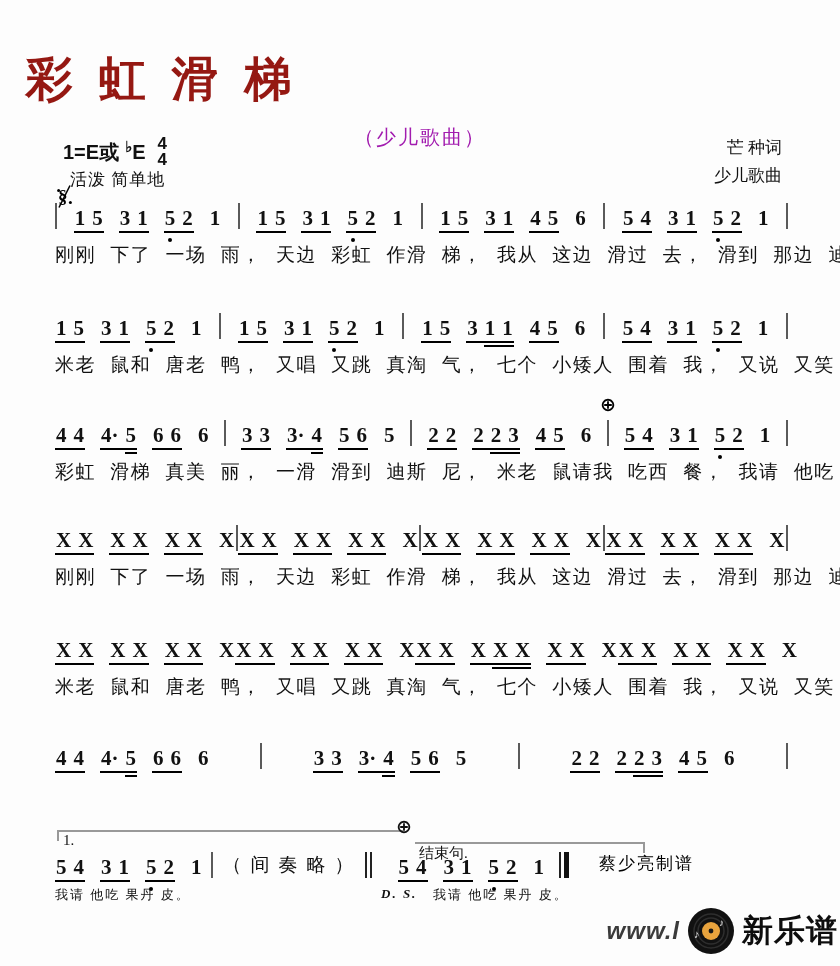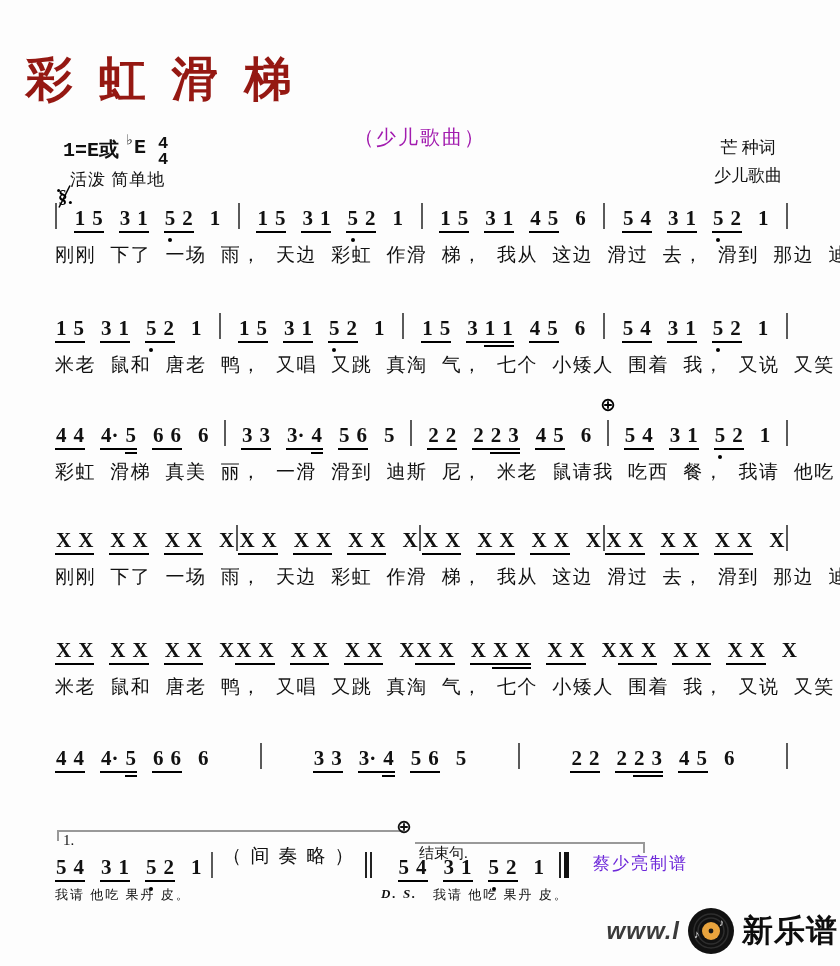--- a/index.html
+++ b/index.html
@@ -6,26 +6,26 @@
   body{width:840px;height:966px;background:#fdfdfd;position:relative;overflow:hidden;
        font-family:"Liberation Serif","DejaVu Serif",serif;color:#111;}
   .sheet{position:absolute;inset:0;}
 
   
   .title{position:absolute;top:48px;left:0;width:100%;
          font-family:"Liberation Sans","DejaVu Sans",sans-serif;font-weight:900;
          font-size:47px;letter-spacing:0.55em;text-indent:0.55em;color:#951812;}
   .subtitle{position:absolute;top:124px;left:0;width:100%;text-align:center;
             font-size:20px;letter-spacing:2px;color:#a21caf;}
-  .keysig{position:absolute;left:63px;top:136px;font-family:Liberation Mono, monospace;
-          font-weight:bold;font-size:20px;display:flex;}
+  .keysig{position:absolute;left:63px;top:136px;font-family:Liberation Sans, sans-serif;
+          font-weight:bold;font-size:20px;display:flex;align-items:center;}
   .keysig .flat{font-size:15px;vertical-align:top;position:relative;top:-5px;margin-left:6px;}
   .timesig{display:inline-flex;flex-direction:column;align-items:center;margin-left:12px;
            font-size:17px;line-height:0.95;font-weight:bold;}
-  .credits{position:absolute;right:58px;top:134px;font-size:17px;line-height:28px;text-align:center;}
+  .credits{position:absolute;right:58px;top:134px;font-size:17px;line-height:28px;text-align:right;}
   .tempo{position:absolute;left:70px;top:168px;font-size:17px;letter-spacing:1px;}
   .segno{position:absolute;left:56px;top:184px;}
 
   
   .line{position:absolute;left:55px;right:52px;}
   .notes-row{display:flex;justify-content:space-between;align-items:flex-end;height:30px;}
   .measure{display:inline-flex;gap:15px;align-items:flex-end;}
   .note{font-weight:bold;font-size:21px;line-height:1;font-family:"Liberation Serif",serif;}
   .grp{position:relative;display:inline-flex;gap:7px;align-items:flex-end;padding:0 1px;}
   .grp.u1::after{content:"";position:absolute;left:0;right:0;bottom:-4px;height:2px;background:#000;}
@@ -44,28 +44,28 @@
   .ending{height:110px;}
   .volta-bracket{position:absolute;top:0;left:2px;width:344px;height:9px;
                  border-top:2px solid #999;border-left:2px solid #999;}
   .end-bracket{position:absolute;top:12px;left:360px;width:228px;height:9px;
                border-top:2px solid #999;border-right:2px solid #999;}
   .bracket-label{position:absolute;top:0;left:4px;font-size:15px;white-space:nowrap;}
   .coda-top{position:absolute;top:-15px;left:341px;font-size:19px;font-weight:bold;
             font-family:"DejaVu Sans",sans-serif;}
   .ending-notes{position:absolute;top:18px;left:0;right:0;display:flex;align-items:flex-end;height:30px;}
   .ending-notes .bar{margin:0 8px;}
-  .interlude{font-size:19px;letter-spacing:9px;margin:9px 2px;white-space:nowrap;}
+  .interlude{font-size:19px;letter-spacing:9px;margin:0 2px;white-space:nowrap;}
   .dbar,.finalbar{display:inline-flex;gap:3px;align-items:flex-end;}
   .dbar .b,.finalbar .b{width:2px;height:26px;background:#222;display:inline-block;}
   .finalbar .thick{width:5px;height:26px;background:#111;display:inline-block;}
   .seg2{margin-left:26px;}
   .finalbar{margin-left:14px;}
-  .maker-credit{margin-left:24px;align-self:center;font-size:17px;letter-spacing:2px;
-                color:#6d28d9;white-space:nowrap;}
+  .maker-credit{margin-left:30px;align-self:center;font-size:17px;letter-spacing:2px;
+                color:#000000;white-space:nowrap;}
   .ending-lyrics{position:absolute;top:56px;left:0;right:0;height:28px;}
   .ending-lyrics span{position:absolute;font-size:13px;letter-spacing:2px;white-space:nowrap;}
   .ely-left{left:0;}
   .ds{left:326px;font-style:italic;font-weight:bold;font-family:"Liberation Serif",serif;}
   .ely-right{left:378px;}
 
   
   .logo-row{position:absolute;top:906px;right:2px;display:flex;align-items:center;gap:6px;}
   .logo-url{font-family:"Liberation Sans",sans-serif;font-style:italic;font-weight:bold;
             font-size:24px;color:#3b3b3b;letter-spacing:1px;}

